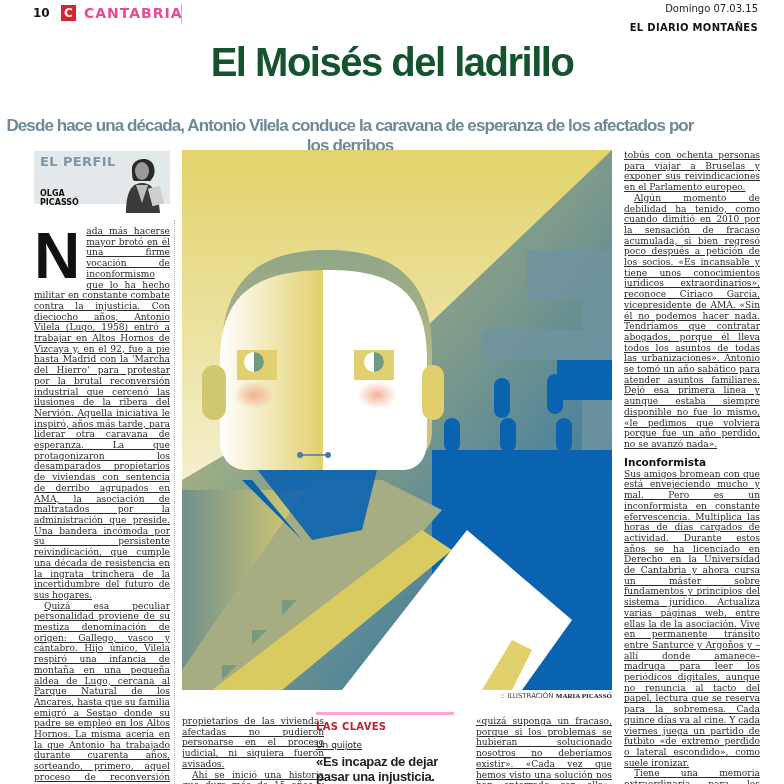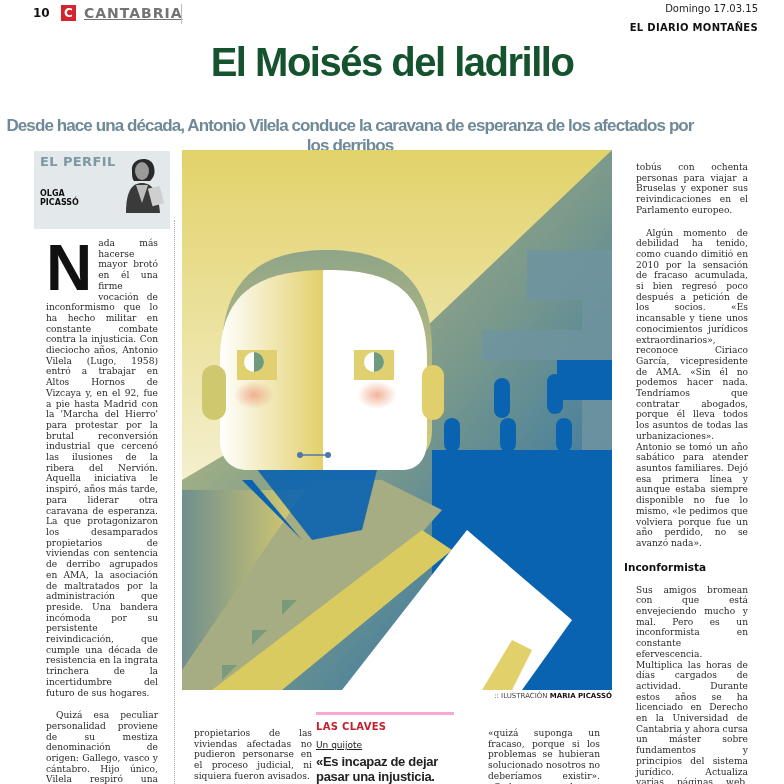--- a/index.html
+++ b/index.html
@@ -1,59 +1,59 @@
 <!DOCTYPE html>
 <html><head>
 <meta charset="utf-8">
 <style>
   html,body{margin:0;padding:0;background:#fff;}
   body{width:784px;height:784px;overflow:hidden;position:relative;font-family:"DejaVu Serif",serif;color:#222;}
   .abs{position:absolute;}
   
   .pagenum{left:33px;top:6px;font:bold 12px "DejaVu Sans",sans-serif;color:#111;}
   .logo-c{left:61px;top:5px;width:15px;height:16px;background:#d6242e;color:#fff;font:bold 12px "DejaVu Sans",sans-serif;text-align:center;line-height:16px;}
-  .section{left:84px;top:5px;font:bold 14px "DejaVu Sans",sans-serif;color:#737373;letter-spacing:1px;text-decoration:underline;}
+  .section{left:84px;top:5px;font:bold 14px "DejaVu Sans",sans-serif;color:#ec4899;letter-spacing:1px;}
   .sec-divider{left:181px;top:4px;width:1px;height:20px;background:#bbb;}
   .date{right:26px;top:3px;font:10px "DejaVu Sans",sans-serif;color:#222;text-align:right;}
   .paper{right:26px;top:22px;font:bold 10px "DejaVu Sans",sans-serif;color:#111;text-align:center;letter-spacing:.3px;padding-left:44px;}
   .headline{left:0;width:784px;top:40px;text-align:center;font:bold 40px "Liberation Sans",sans-serif;color:#14532d;letter-spacing:-1.5px;}
   .subhead{left:0;width:700px;top:116px;text-align:center;font:bold 17px "Liberation Sans",sans-serif;color:#6e8997;letter-spacing:-0.9px;}
   
-  .perfil{left:34px;top:151px;width:136px;height:78px;background:#e3e8eb;}
+  .perfil{left:34px;top:151px;width:136px;height:53px;background:#e3e8eb;}
   .perfil-title{left:6px;top:3px;font:bold 13px "DejaVu Sans",sans-serif;color:#7e99a6;letter-spacing:.4px;}
   .perfil-name{left:6px;top:38px;font:bold 8px "DejaVu Sans",sans-serif;color:#111;line-height:9px;}
   .perfil-photo{left:84px;top:2px;width:48px;height:60px;}
   
   .col{font-size:9.1px;line-height:10.7px;color:#2b2b2b;text-align:justify;hyphens:auto;}
-  .col p{margin:12px;text-indent:10px;}
+  .col p{margin:0;text-indent:10px;text-decoration:underline;}
   .col p.noindent{text-indent:0;}
   .dropcap{float:left;font:bold 64px "Liberation Sans",sans-serif;line-height:54px;margin:3px 6px 0 0;color:#111;}
   .leftcol{left:34px;top:226px;width:136px;height:558px;overflow:hidden;}
   .col-rule{left:174px;top:220px;width:0;height:564px;border-left:1px dotted #aaa;}
   .rightcol{left:624px;top:150px;width:136px;height:634px;overflow:hidden;}
-  .subhd{font:bold 10.5px "DejaVu Sans",sans-serif;color:#111;margin:6px 0 12px 0;}
+  .subhd{font:bold 10.5px "DejaVu Sans",sans-serif;color:#111;margin:6px 0 1px 0;}
   
   .illus{left:182px;top:150px;width:430px;height:540px;overflow:hidden;}
   .credit{left:440px;top:692px;width:172px;text-align:right;font:7px "DejaVu Sans",sans-serif;color:#444;}
-  .credit b{color:#111;}
+  .credit b{color:#111;font-family:Liberation Serif, serif;}
   .bot1{left:182px;top:716px;width:142px;height:68px;overflow:hidden;}
   .claves{left:316px;top:712px;width:138px;height:72px;overflow:hidden;border-top:3px solid #f9a8d4;}
   .claves-title{font:bold 10px "DejaVu Sans",sans-serif;color:#c0212d;margin-top:6px;letter-spacing:.3px;}
   .claves-sub{font:9px "DejaVu Sans",sans-serif;color:#222;margin-top:8px;text-decoration:underline;}
   .claves-quote{font:bold 13px "Liberation Sans",sans-serif;color:#222;line-height:15px;margin-top:4px;letter-spacing:-.3px;}
   .bot3{left:476px;top:716px;width:136px;height:68px;overflow:hidden;}
 </style>
 </head>
 <body>
 
 <div class="abs pagenum">10</div>
 <div class="abs logo-c">C</div>
 <div class="abs section">CANTABRIA</div>
 <div class="abs sec-divider"></div>
-<div class="abs date">Domingo 17.03.15</div>
+<div class="abs date">Domingo 07.03.15</div>
 <div class="abs paper">EL DIARIO MONTAÑES</div>
 
 <div class="abs headline">El Moisés del ladrillo</div>
 <div class="abs subhead">Desde hace una década, Antonio Vilela conduce la caravana de esperanza de los afectados por los derribos</div>
 
 <div class="abs perfil">
   <div class="abs perfil-title">EL PERFIL</div>
   <div class="abs perfil-name">
     <div>OLGA</div>
     <div>PICASSÓ</div>

